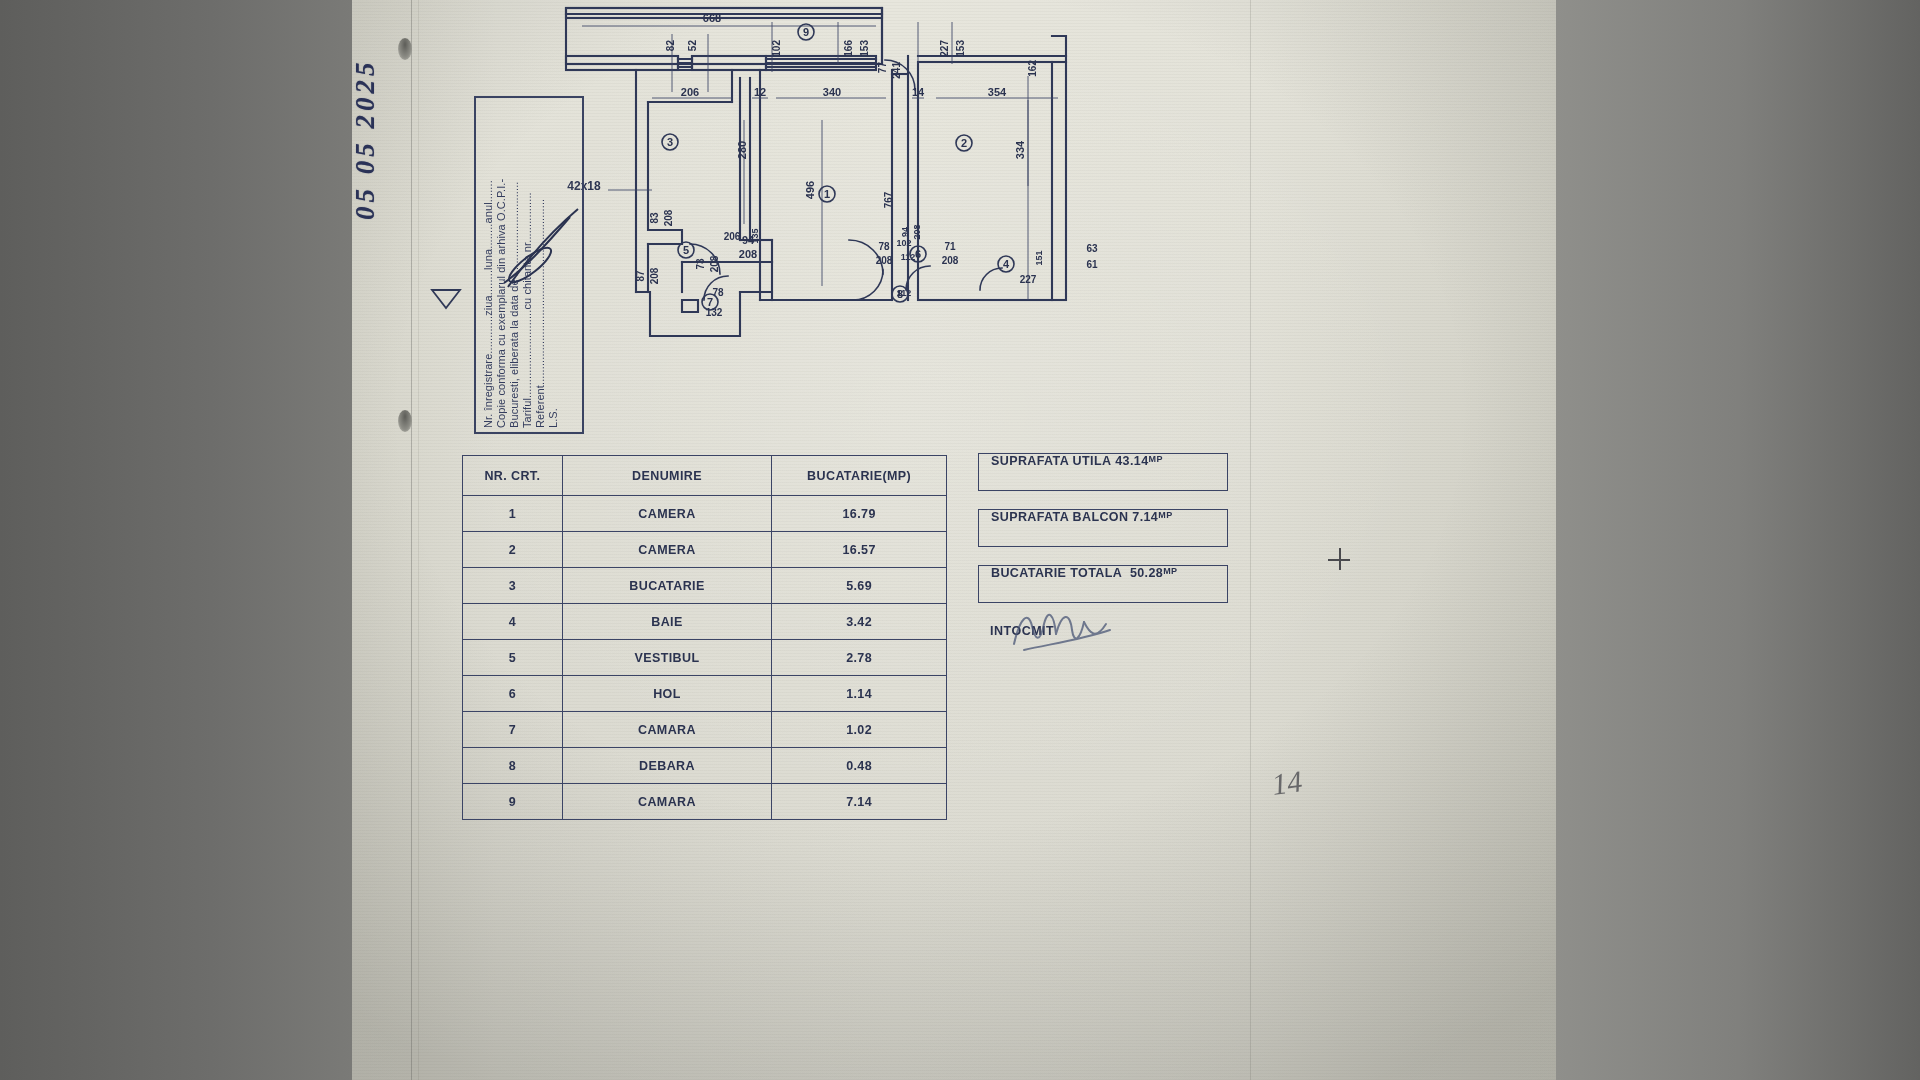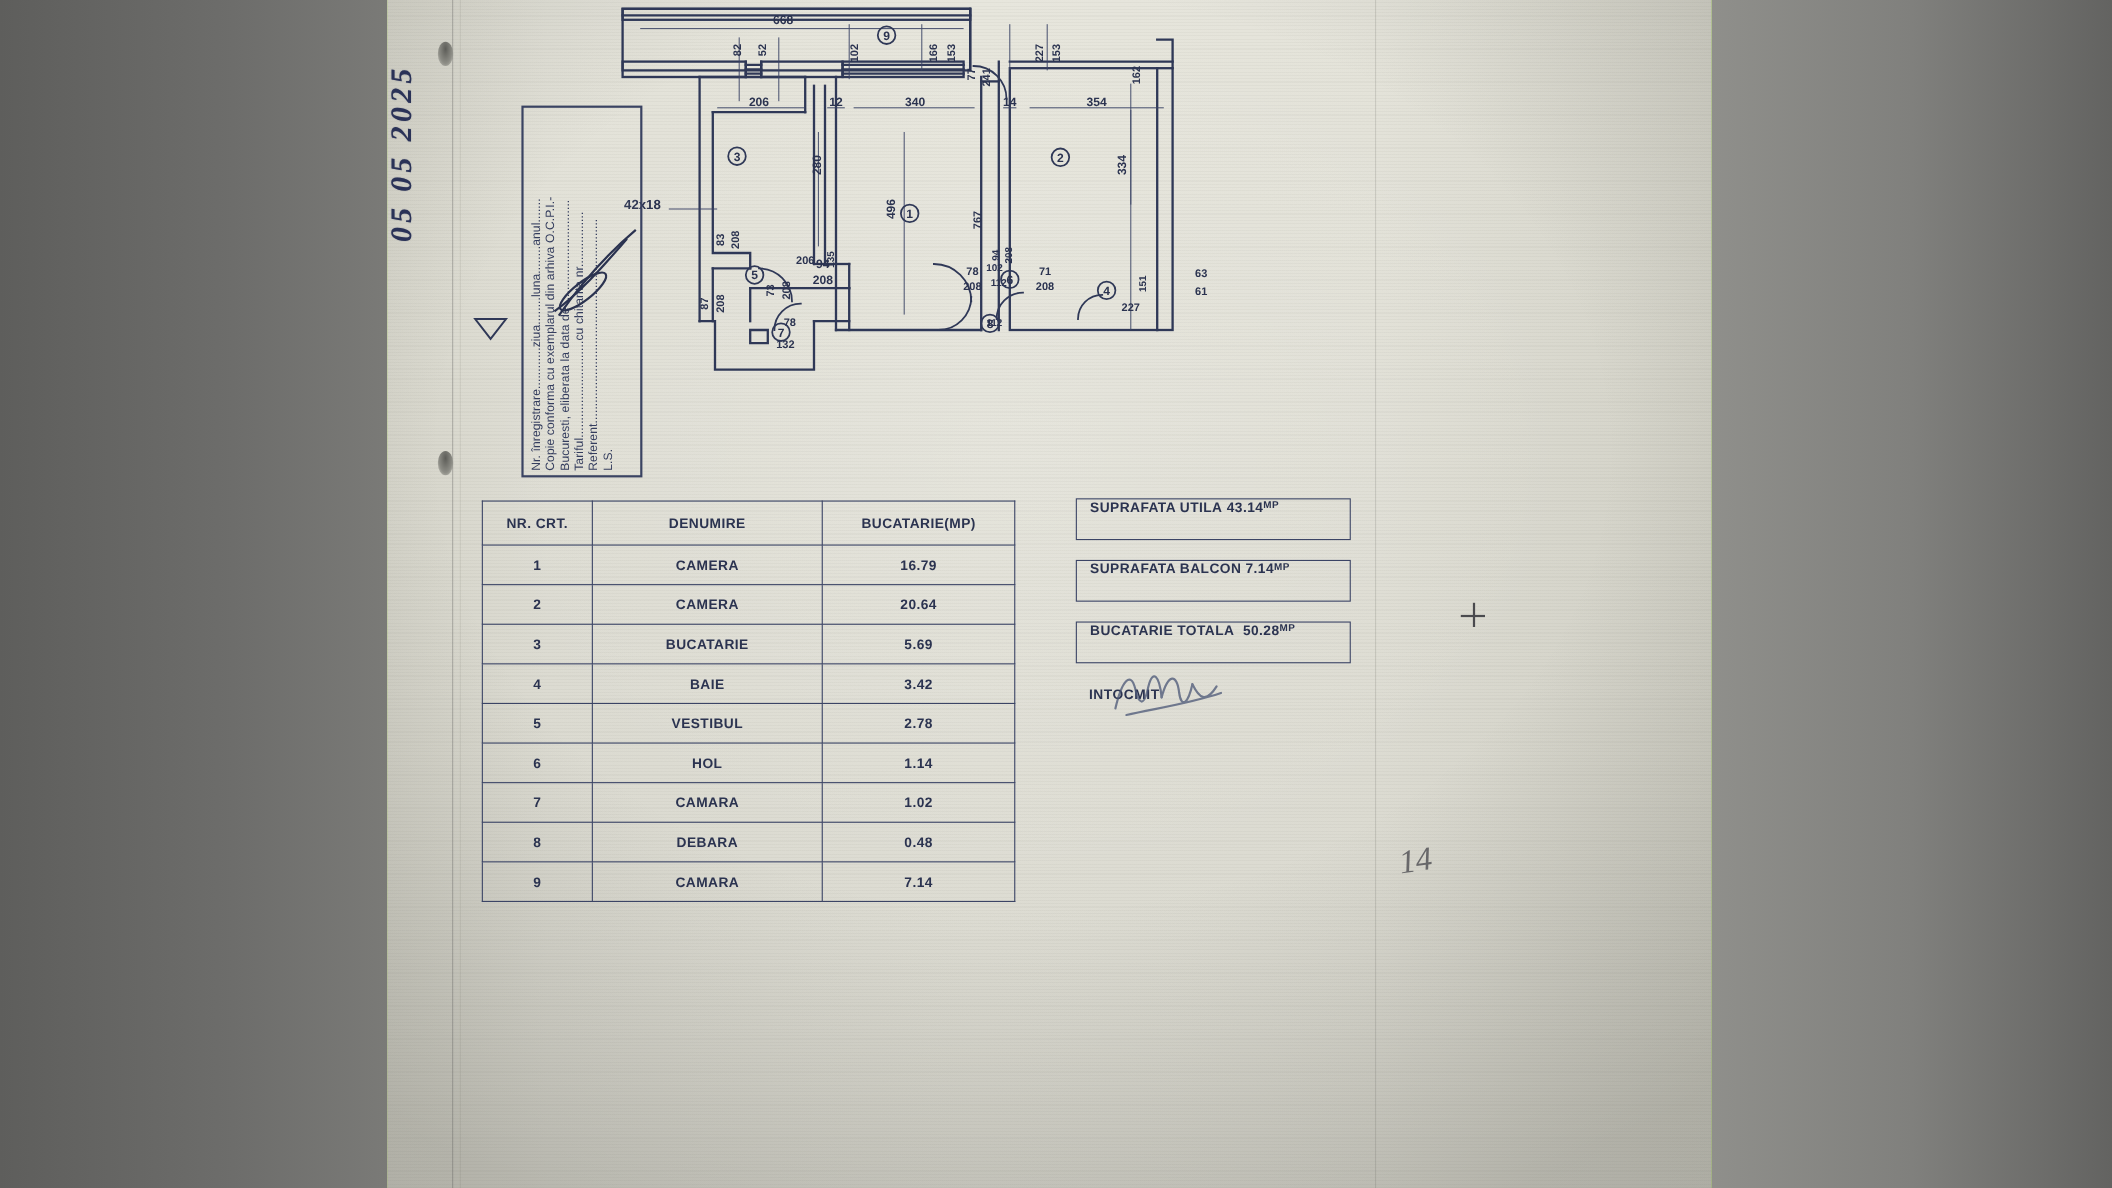--- a/index.html
+++ b/index.html
@@ -9,21 +9,21 @@
     width: 1920px; height: 1080px;
     overflow: hidden;
     font-family: "Liberation Sans", sans-serif;
     background: #7c7c7a;
   }
 
   #page {
     position: relative;
     width: 1920px;
     height: 1080px;
-    background: #84cc16;
+    background: #22c55e;
   }
 
   
   .surround-left {
     position: absolute; left: 0; top: 0; width: 352px; height: 1080px;
     background: linear-gradient(90deg,#5e5e5c 0%, #6d6d6b 60%, #7a7a77 100%);
   }
   .surround-right {
     position: absolute; left: 1556px; top: 0; width: 364px; height: 1080px;
     background: linear-gradient(90deg,#8f8f8b 0%, #80807d 50%, #636361 100%);
@@ -104,21 +104,21 @@
     transform: rotate(-90deg);
     transform-origin: 50% 50%;
     white-space:nowrap;
     letter-spacing:4px;
     text-shadow:0 0 1px rgba(42,50,87,.5);
   }
 
   
   .room-table {
     position:absolute;
-    left:438px; top:455px;
+    left:462px; top:455px;
     width:485px;
     border-collapse: collapse;
     background: transparent;
     padding-left: 31px;
   }
   .room-table td, .room-table th {
     border:1px solid #3b4465;
     color:#2b3350;
     font-size:12.5px;
     font-weight:600;
@@ -409,21 +409,21 @@
     </thead>
     <tbody>
       <tr>
         <td>1</td>
         <td>CAMERA</td>
         <td>16.79</td>
       </tr>
       <tr>
         <td>2</td>
         <td>CAMERA</td>
-        <td>20.64</td>
+        <td>16.57</td>
       </tr>
       <tr>
         <td>3</td>
         <td>BUCATARIE</td>
         <td>5.69</td>
       </tr>
       <tr>
         <td>4</td>
         <td>BAIE</td>
         <td>3.42</td>

